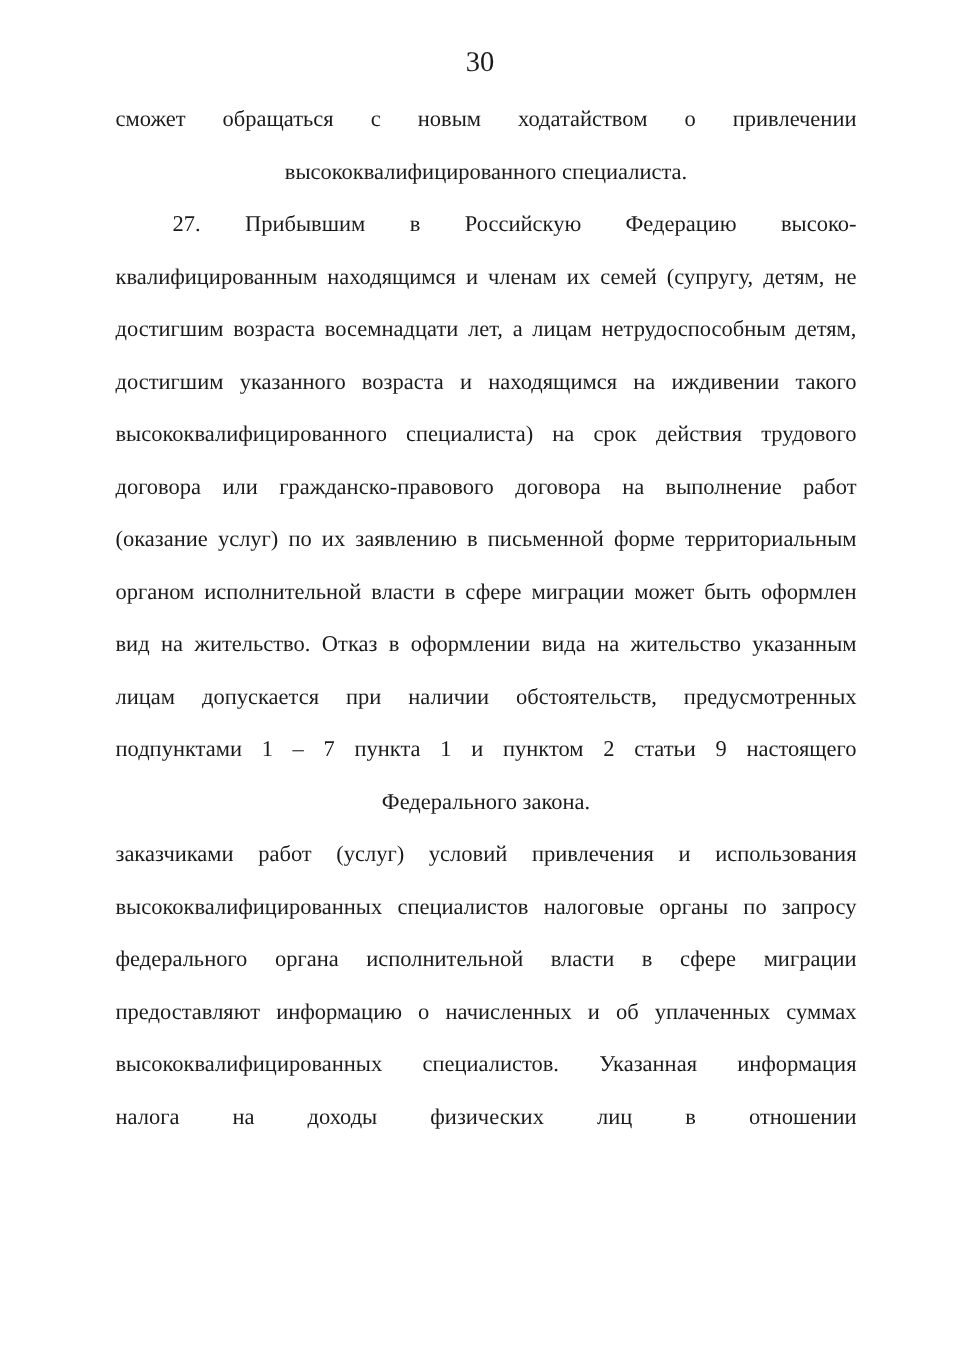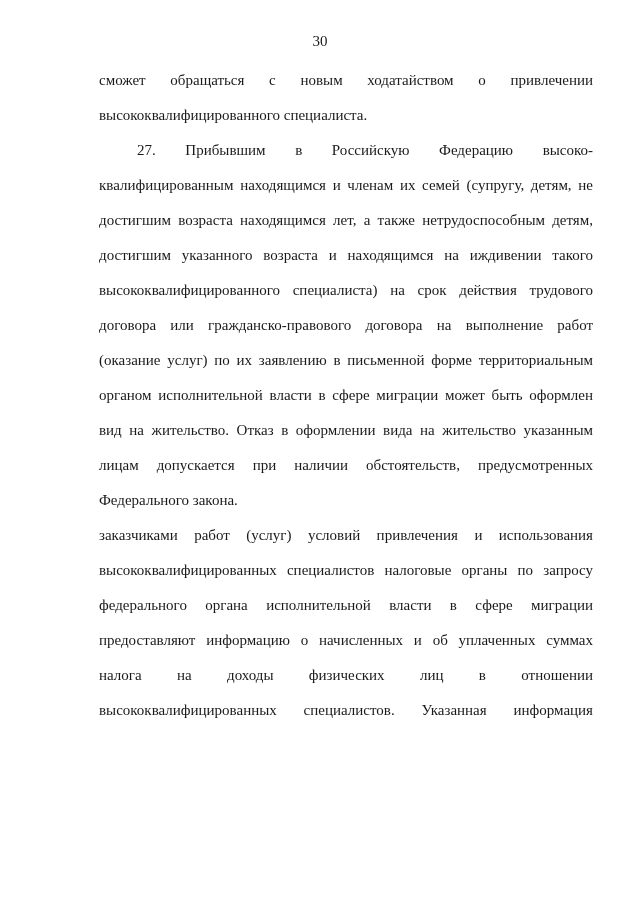--- a/index.html
+++ b/index.html
@@ -15,66 +15,66 @@
     color: var(--text-color, #1a1a1a);
     font-family: "Liberation Serif", "DejaVu Serif", serif;
     overflow: hidden;
   }
   .page-number {
     position: absolute;
     top: 33px;
     left: 0;
     width: 100%;
     text-align: center;
-    font-size: 15px;
+    font-size: 19px;
     line-height: 17px;
   }
   .text-block {
     position: absolute;
     top: 63px;
     left: 77px;
     width: 494px;
     font-size: 15px;
-    margin-left: 22px;
   }
   .line {
     height: 35px;
     line-height: 35px;
     overflow: visible;
   }
   .line.justify {
     text-align: justify;
     text-align-last: justify;
   }
   .line.left {
-    text-align: left;
+    text-align: center;
   }
   .line.indent {
     text-indent: 38px;
   }
 </style>
 </head>
 <body>
 
 <div class="page" style="--page-bg: #ffffff; --text-color: #1a1a1a;">
   <div class="page-number">30</div>
   <div class="text-block">
       <div class="line justify">сможет обращаться с новым ходатайством о привлечении</div>
       <div class="line left">высококвалифицированного специалиста.</div>
       <div class="line justify indent">27. Прибывшим в Российскую Федерацию высоко-</div>
       <div class="line justify">квалифицированным находящимся и членам их семей (супругу, детям, не</div>
-      <div class="line justify">достигшим возраста находящимся лет, а также нетрудоспособным детям,</div>
+      <div class="line justify">достигшим возраста восемнадцати лет, а лицам нетрудоспособным детям,</div>
       <div class="line justify">достигшим указанного возраста и находящимся на иждивении такого</div>
       <div class="line justify">высококвалифицированного специалиста) на срок действия трудового</div>
       <div class="line justify">договора или гражданско-правового договора на выполнение работ</div>
       <div class="line justify">(оказание услуг) по их заявлению в письменной форме территориальным</div>
       <div class="line justify">органом исполнительной власти в сфере миграции может быть оформлен</div>
       <div class="line justify">вид на жительство. Отказ в оформлении вида на жительство указанным</div>
       <div class="line justify">лицам допускается при наличии обстоятельств, предусмотренных</div>
+      <div class="line justify">подпунктами 1 – 7 пункта 1 и пунктом 2 статьи 9 настоящего</div>
       <div class="line left">Федерального закона.</div>
       <div class="line justify">заказчиками работ (услуг) условий привлечения и использования</div>
       <div class="line justify">высококвалифицированных специалистов налоговые органы по запросу</div>
       <div class="line justify">федерального органа исполнительной власти в сфере миграции</div>
       <div class="line justify">предоставляют информацию о начисленных и об уплаченных суммах</div>
+      <div class="line justify">высококвалифицированных специалистов. Указанная информация</div>
       <div class="line justify">налога на доходы физических лиц в отношении</div>
-      <div class="line justify">высококвалифицированных специалистов. Указанная информация</div>
     </div>
 </div>
 
 </body></html>

